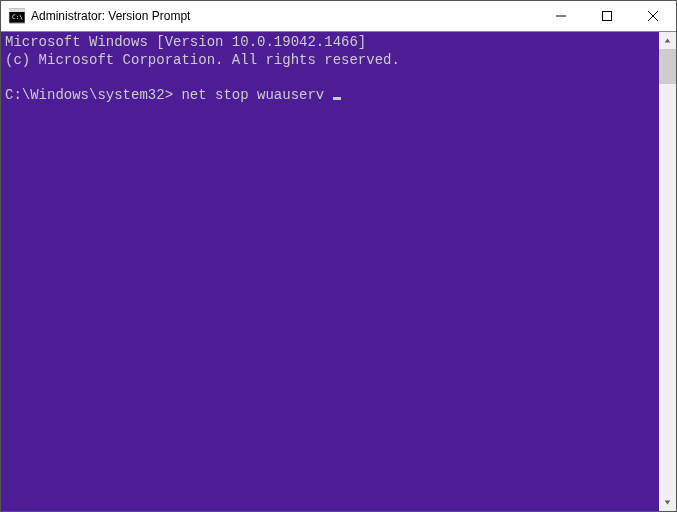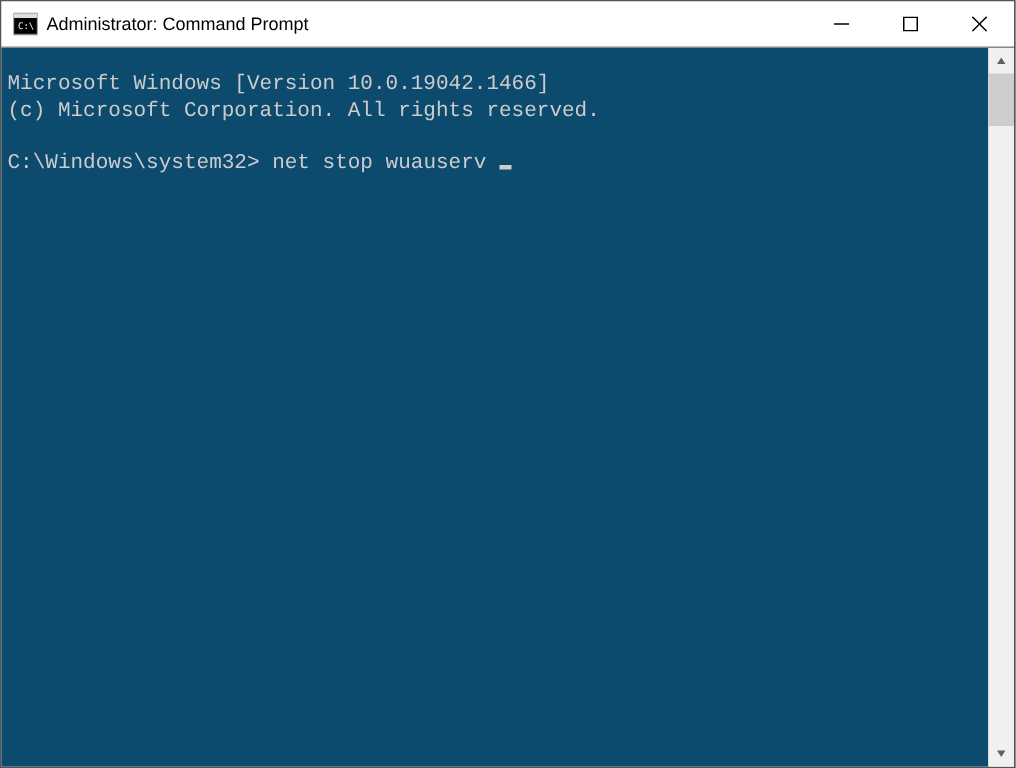--- a/index.html
+++ b/index.html
@@ -60,26 +60,26 @@
     }
     .win-btn svg { width: 10px; height: 10px; }
     .content-area {
       flex: 1;
       display: flex;
       min-height: 0;
       border-top: 1px solid #888;
     }
     .terminal {
       flex: 1;
-      background: #0c4a6e;
+      background: #4c1d95;
       color: #cccccc;
       font-family: Consolas, "Courier New", monospace;
       font-size: 14px;
       line-height: 1.25;
-      padding: 16px 4px;
+      padding: 2px 4px;
       white-space: pre;
       overflow: hidden;
     }
     .scrollbar {
       width: 17px;
       background: #f0f0f0;
       display: flex;
       flex-direction: column;
     }
     .sb-btn {
@@ -120,21 +120,21 @@
 <div class="window">
   <div class="titlebar">
     <div class="title-left">
       <span class="app-icon">
         <svg viewBox="0 0 16 16">
           <rect x="0" y="1" width="16" height="14" fill="#000" stroke="#888" stroke-width="1"></rect>
           <rect x="0" y="1" width="16" height="3" fill="#ddd"></rect>
           <text x="3" y="11" font-size="6" fill="#fff" font-family="monospace">C:\</text>
         </svg>
       </span>
-      <span class="title-text">Administrator: Command Prompt</span>
+      <span class="title-text">Administrator: Version Prompt</span>
     </div>
     <div class="win-controls">
       <button class="win-btn">
         <svg viewBox="0 0 10 10">
             <line x1="0" y1="5" x2="10" y2="5" stroke="#000" stroke-width="1"></line>
           </svg>
       </button>
       <button class="win-btn">
         <svg viewBox="0 0 10 10">
             <rect x="0.5" y="0.5" width="9" height="9" fill="none" stroke="#000" stroke-width="1"></rect>

